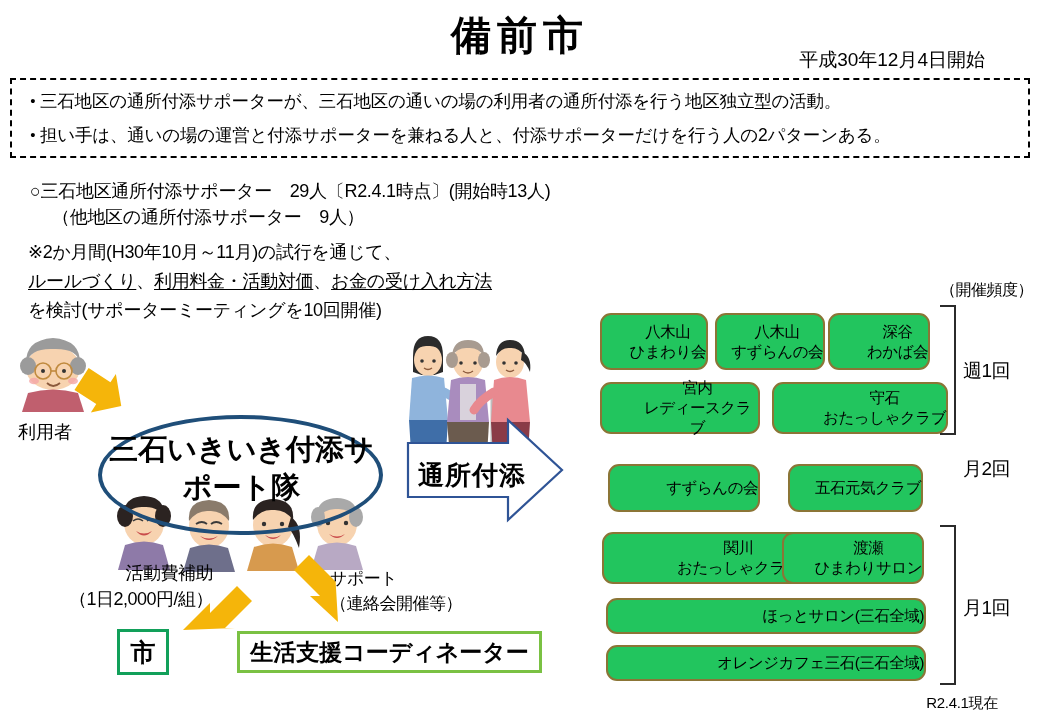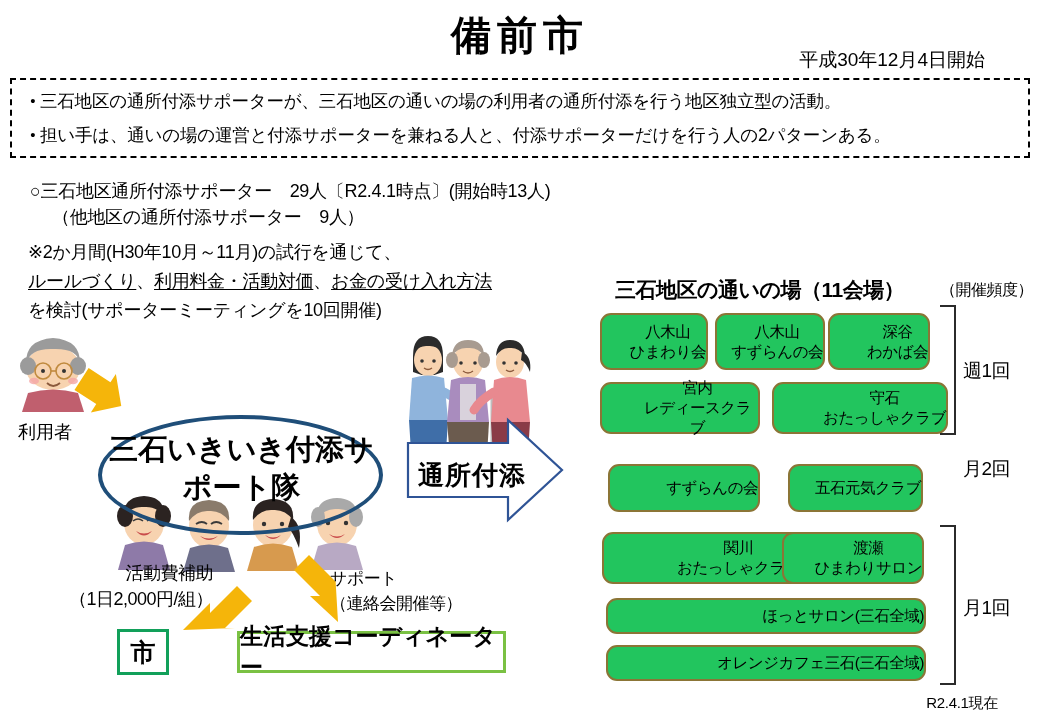--- a/index.html
+++ b/index.html
@@ -63,21 +63,21 @@
   .subsidy-label { position: absolute; left: 8px; top: 560px; font-size: 18px; line-height: 26px; text-align: right; width: 205px; letter-spacing: -0.5px; }
   .support-label { position: absolute; left: 330px; top: 566px; font-size: 17px; line-height: 25px; letter-spacing: -0.5px; }
   .transfer-label { position: absolute; left: 418px; top: 458px; font-size: 26px; font-weight: bold; letter-spacing: 1px; }
 
   .city-box {
     position: absolute; left: 117px; top: 629px; width: 52px; height: 46px;
     border: 3px solid #12A05A; display: flex; align-items: center; justify-content: center;
     font-size: 25px; font-weight: bold;
   }
   .coord-box {
-    position: absolute; left: 237px; top: 631px; width: 269px; height: 42px;
+    position: absolute; left: 237px; top: 631px; width: 305px; height: 42px;
     border: 3px solid #7AC143; display: flex; align-items: center; justify-content: center;
     font-size: 23px; font-weight: bold; letter-spacing: 0px;
   }
 
   
   .places-title { position: absolute; left: 615px; top: 276px; font-size: 21px; font-weight: bold; letter-spacing: -0.5px; }
   .freq-title { position: absolute; left: 940px; top: 280px; font-size: 16px; letter-spacing: -0.5px; }
 
   .pbox {
     position: absolute;
@@ -249,21 +249,20 @@
     <div>（1日2,000円/組）</div>
   </div>
   <div class="support-label">
     <div>サポート</div>
     <div>（連絡会開催等）</div>
   </div>
   <div class="transfer-label">通所付添</div>
   <div class="city-box">市</div>
   <div class="coord-box">生活支援コーディネーター</div>
 
-  <div class="places-title">三石地区の通いの場（11会場）</div>
   <div class="freq-title">（開催頻度）</div>
 
   <div class="pbox" style="left:600px; top:313px; width:108px; height:57px;">
     <span><span>八木山</span><br><span>ひまわり会</span></span>
   </div>
   <div class="pbox" style="left:715px; top:313px; width:110px; height:57px;">
     <span><span>八木山</span><br><span>すずらんの会</span></span>
   </div>
   <div class="pbox" style="left:828px; top:313px; width:102px; height:57px;">
     <span><span>深谷</span><br><span>わかば会</span></span>

